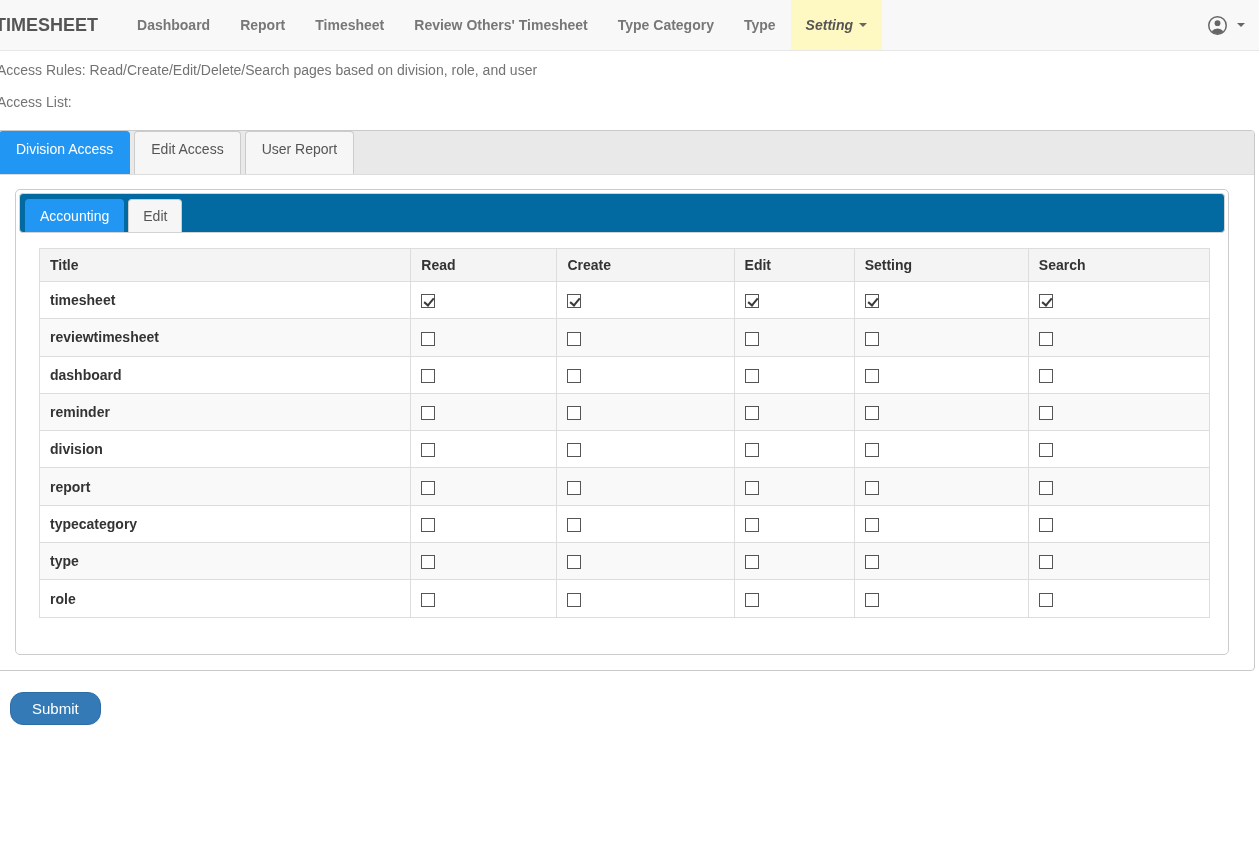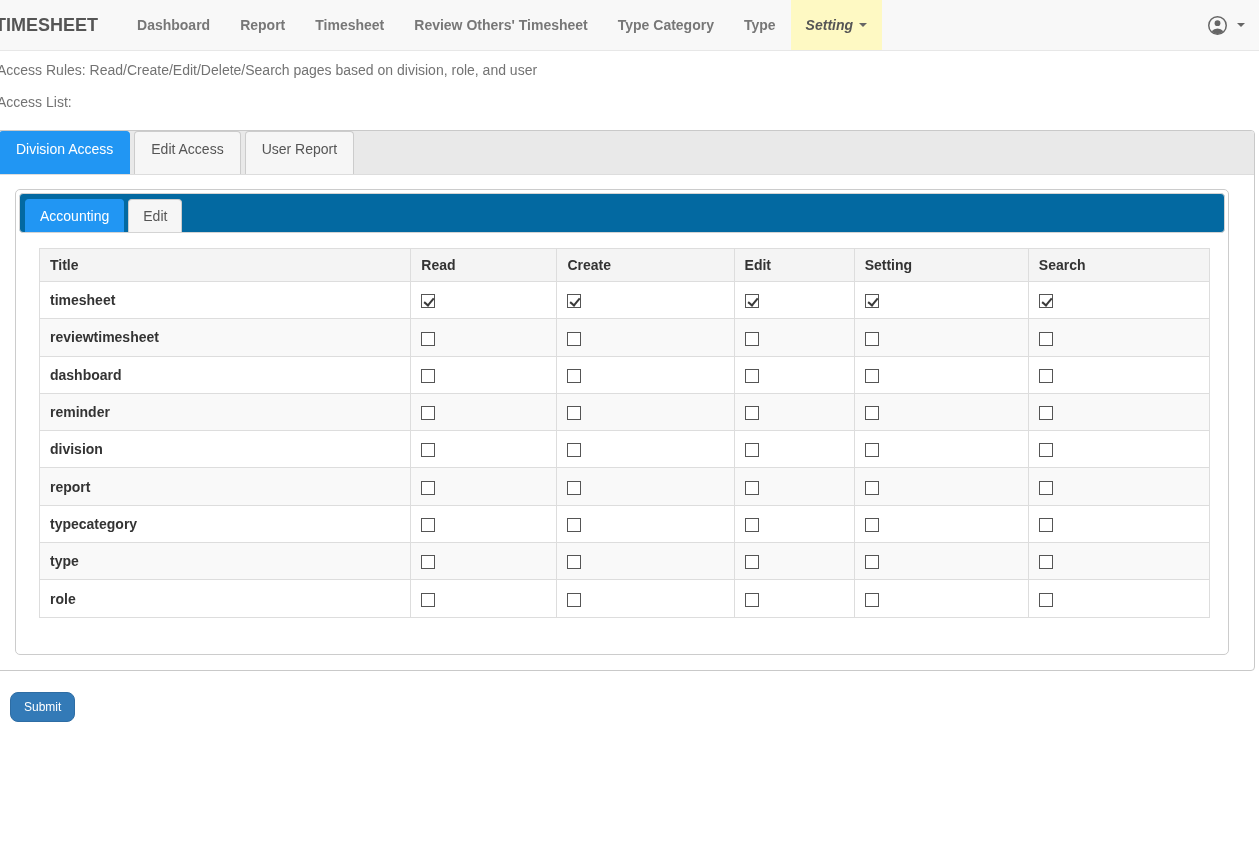--- a/index.html
+++ b/index.html
@@ -157,25 +157,25 @@
     border-width: 0 2px 2px 0;
     transform: rotate(40deg);
   }
 
   
   .submit-row { margin: 21px 0 0 10px; }
   .btn-submit {
     display: inline-block;
     background: #337ab7;
     border: 1px solid #2e6da4;
-    border-radius: 8px;
+    border-radius: 13px;
     color: #fff;
     font-family: "Liberation Sans", sans-serif;
-    font-size: 12px;
-    padding: 7px 13px;
+    font-size: 15px;
+    padding: 7px 21px;
     cursor: pointer;
   }
 </style>
 </head>
 <body>
 
 <nav class="navbar">
   <a class="brand">TIMESHEET</a>
   <div class="nav-items" id="nav-items">
       <a class="nav-item">

